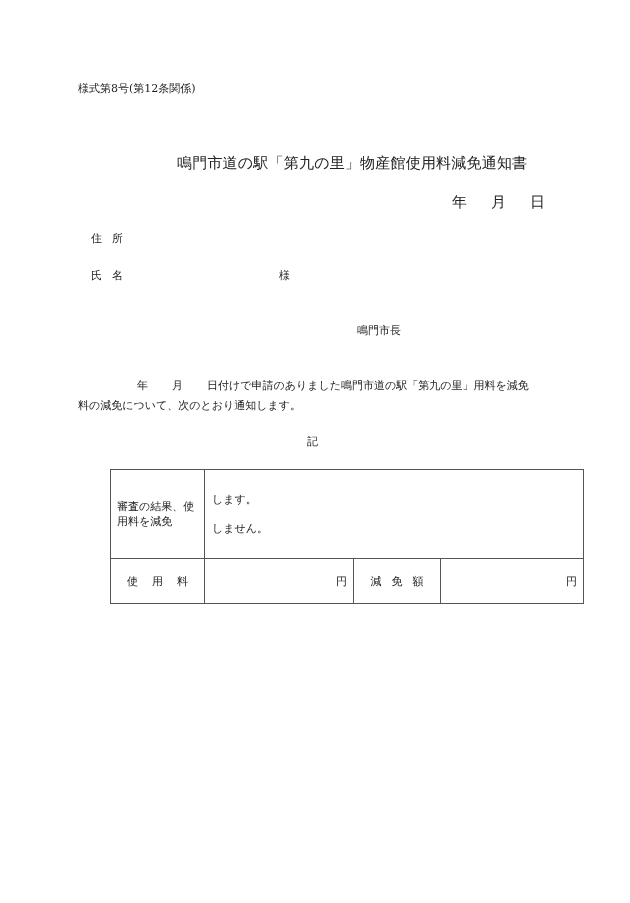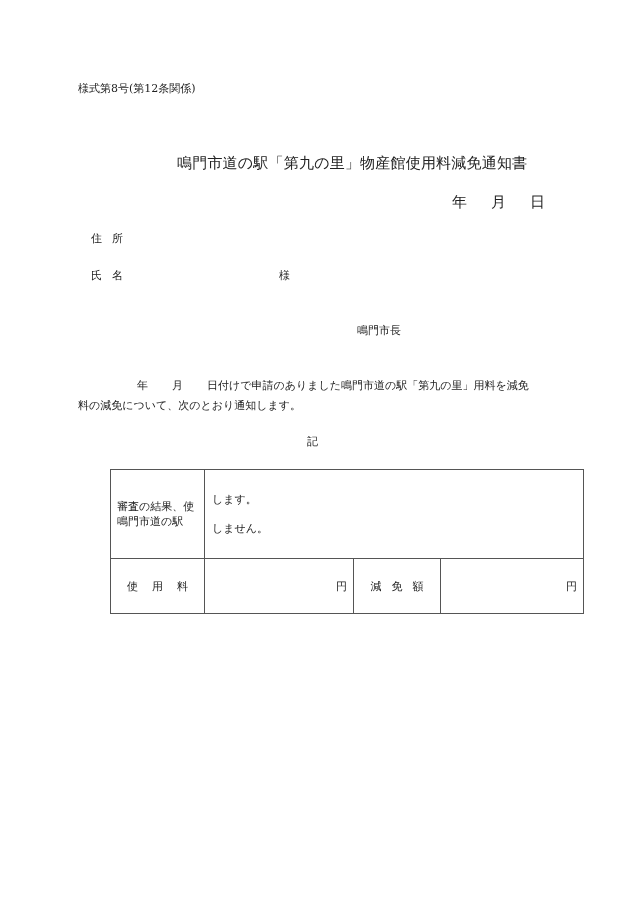--- a/index.html
+++ b/index.html
@@ -60,28 +60,28 @@
 
 <div class="abs body-line2">料の減免について、次のとおり通知します。</div>
 
 <div class="abs ki">記</div>
 
 <table class="result-table">
   <tbody>
       <tr style="height:89px">
     <td class="cell-label">
       <div>審査の結果、使</div>
-      <div>鳴門市道の駅</div>
+      <div>用料を減免</div>
     </td>
     <td class="cell-options" colspan="3">
       <div>します。</div>
       <div>しません。</div>
     </td>
   </tr>
-  <tr style="height:55px">
+  <tr style="height:45px">
     <td class="center spaced">
       <span>使</span><span style="width:14px"></span><span>用</span><span style="width:14px"></span><span>料</span>
     </td>
     <td class="right" style="width:142px">
       <span>円</span>
     </td>
     <td class="center spaced" style="width:86px">
       <span>減</span><span style="width:10px"></span><span>免</span><span style="width:10px"></span><span>額</span>
     </td>
     <td class="right">

